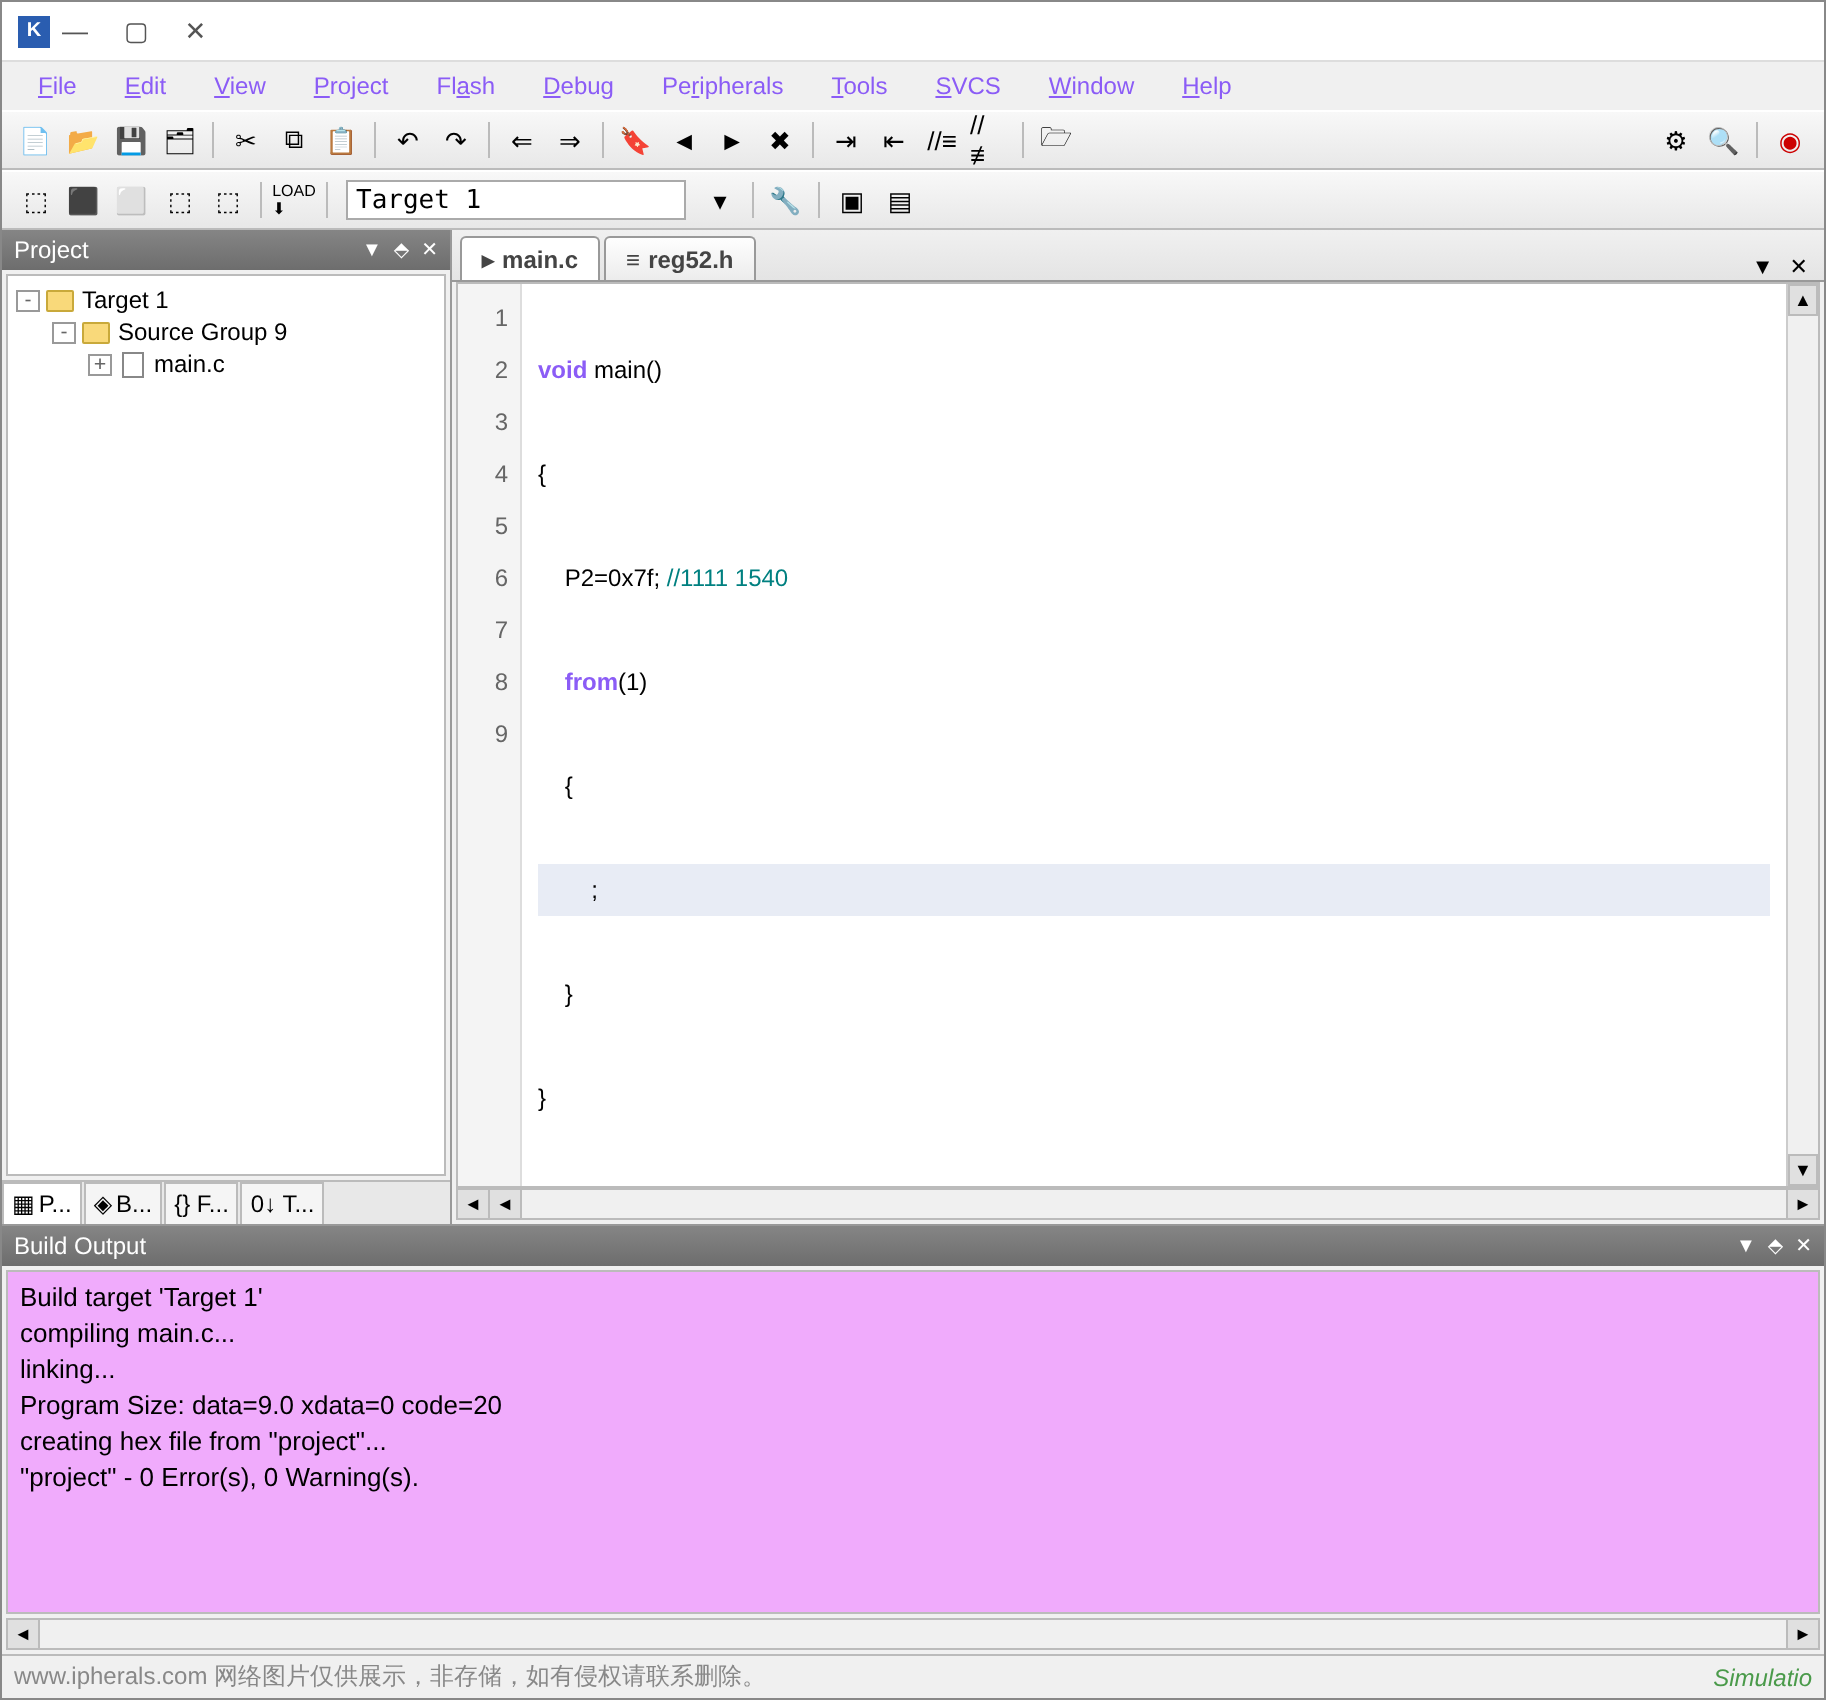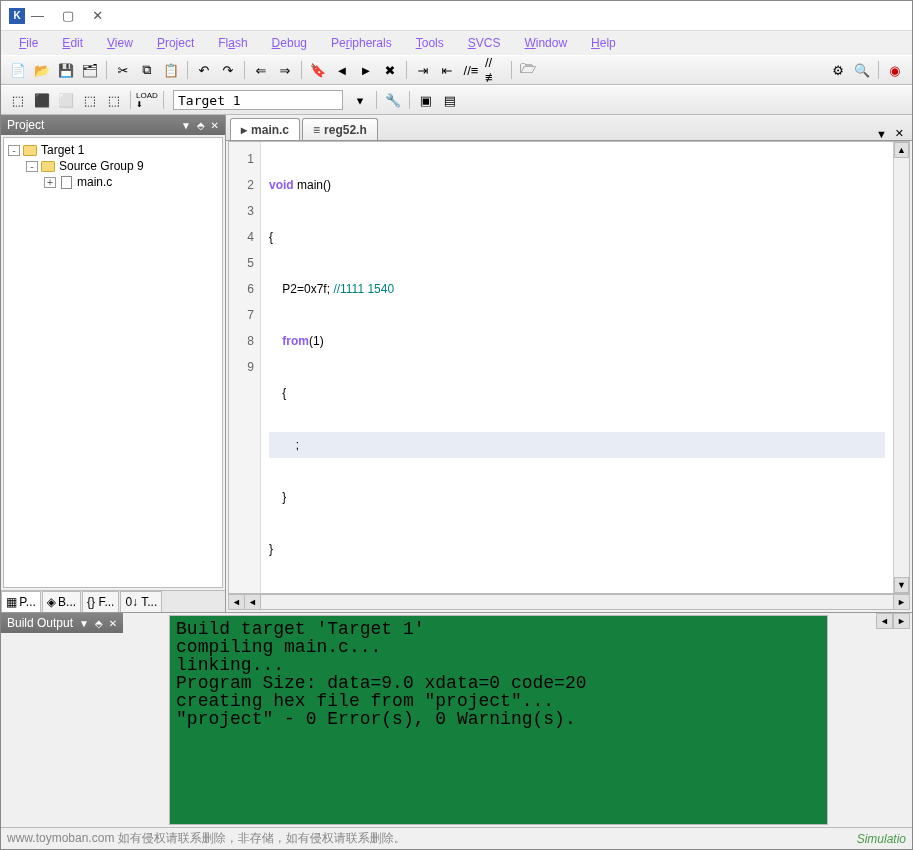--- a/index.html
+++ b/index.html
@@ -46,22 +46,22 @@
 .code .pp { color: #008080; }
 .code .cm { color: #008080; }
 .code-line { display: block; }
 .code-line.hl { background: #e8ecf5; }
 .vscroll { width: 16px; background: #f0f0f0; border-left: 1px solid #ccc; position: relative; }
 .vscroll .arrow { height: 16px; background: #e0e0e0; border: 1px solid #bbb; text-align: center; font-size: 9px; line-height: 14px; }
 .hscroll { height: 16px; display: flex; background: #f0f0f0; margin: 0 2px 2px 2px; border: 1px solid #bbb; }
 .hscroll .arrow { width: 16px; background: #e0e0e0; text-align: center; font-size: 9px; line-height: 14px; border-right: 1px solid #bbb; }
 .hscroll .arrow:last-child { border-left: 1px solid #bbb; border-right: none; }
 .hscroll .track { flex: 1; }
-.build-panel { height: 215px; border-top: 1px solid #999; display: flex; flex-direction: row; gap: 44px; }
-.build-output { flex: 1; background: #15803d; border: 1px solid #bbb; margin: 2px; padding: 4px 6px; font-family: Liberation Mono, monospace; font-size: 18px; line-height: 18px; white-space: pre; overflow: auto; }
+.build-panel { height: 215px; border-top: 1px solid #999; display: flex; flex-direction: column; }
+.build-output { flex: 1; background: #f0abfc; border: 1px solid #bbb; margin: 2px; padding: 4px 6px; font-family: Liberation Sans, sans-serif; font-size: 13px; line-height: 18px; white-space: pre; overflow: auto; }
 .status-bar { height: 22px; background: #f0f0f0; border-top: 1px solid #bbb; display: flex; align-items: center; padding: 0 6px; font-size: 11px; color: #888; }
 .status-bar .watermark { flex: 1; }
 .status-bar .sim { color: #4a9a4a; font-style: italic; }
 </style>
 </head>
 <body>
 
 <div class="title-bar">
   <div class="icon">K</div>
   <div class="win-btns">
@@ -252,15 +252,15 @@
 creating hex file from "project"...
 "project" - 0 Error(s), 0 Warning(s).</div>
   <div class="hscroll">
     <div class="arrow">◄</div>
     <div class="track"></div>
     <div class="arrow">►</div>
   </div>
 </div>
 
 <div class="status-bar">
-  <span class="watermark">www.toymoban.com 如有侵权请联系删除，非存储，如有侵权请联系删除。</span>
+  <span class="watermark">www.ipherals.com 网络图片仅供展示，非存储，如有侵权请联系删除。</span>
   <span class="sim">Simulatio</span>
 </div>
 
 </body></html>

